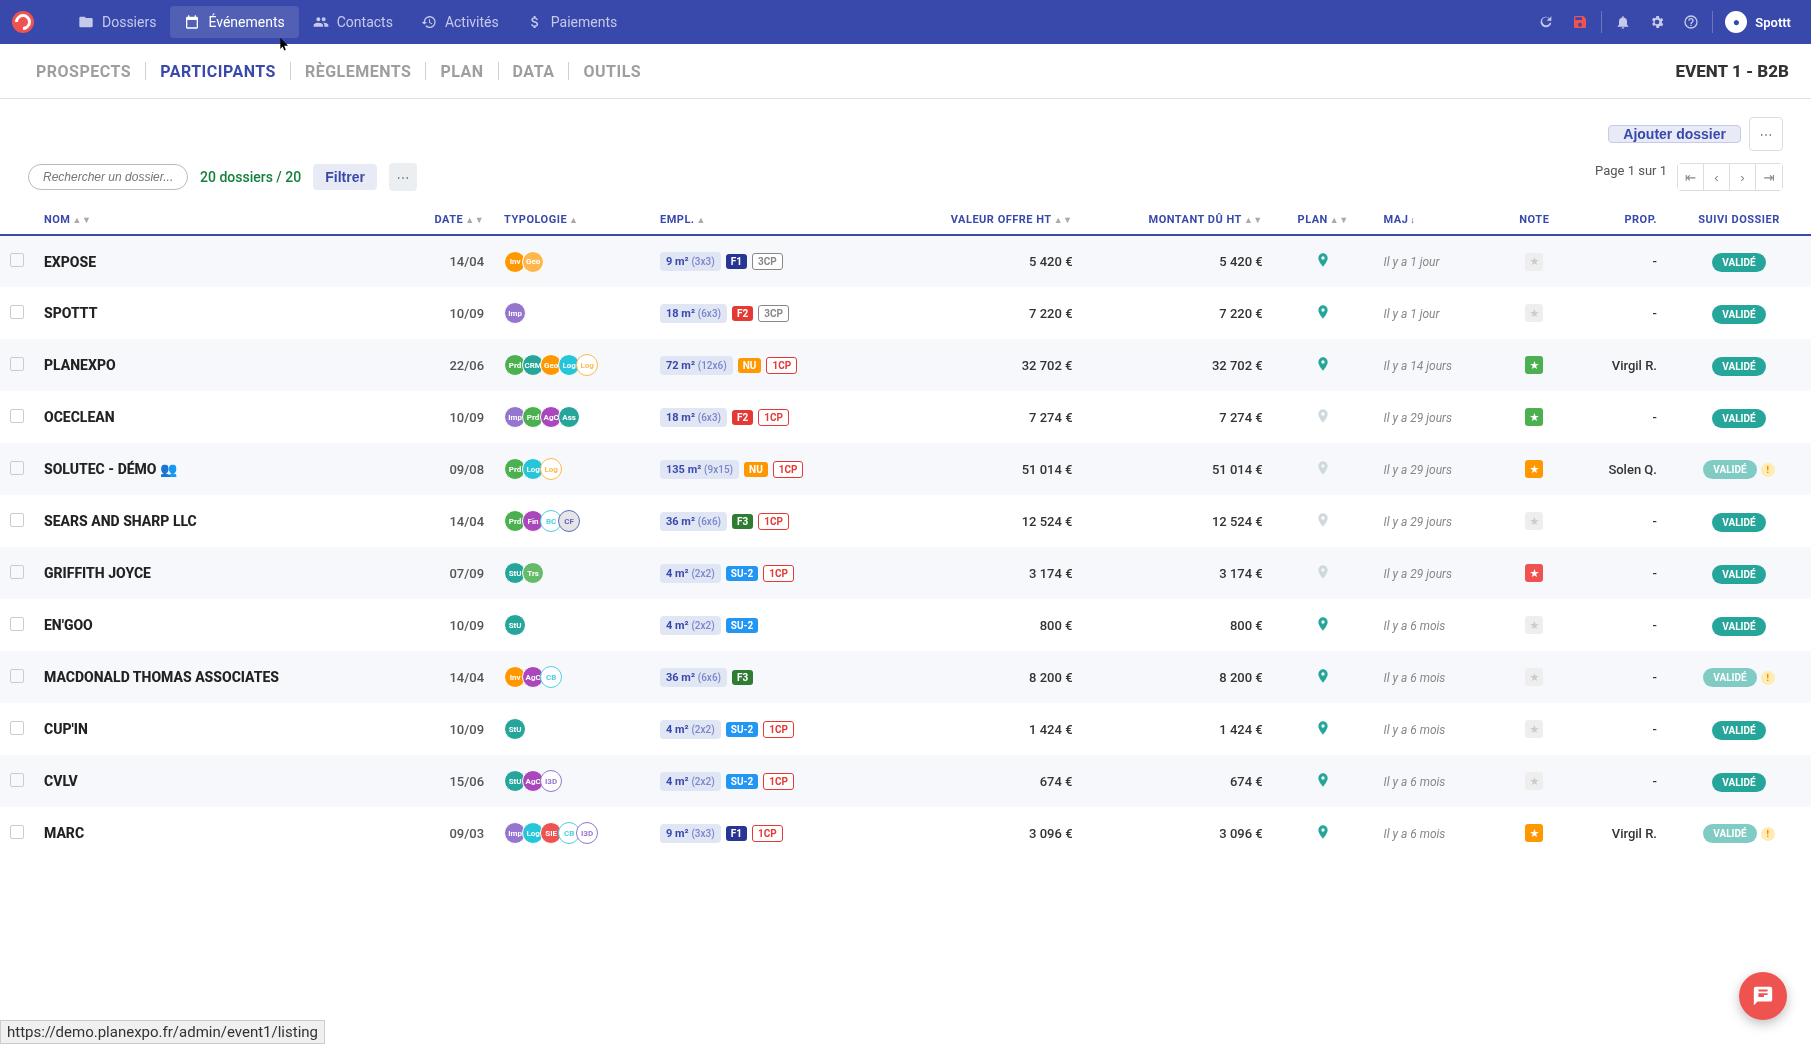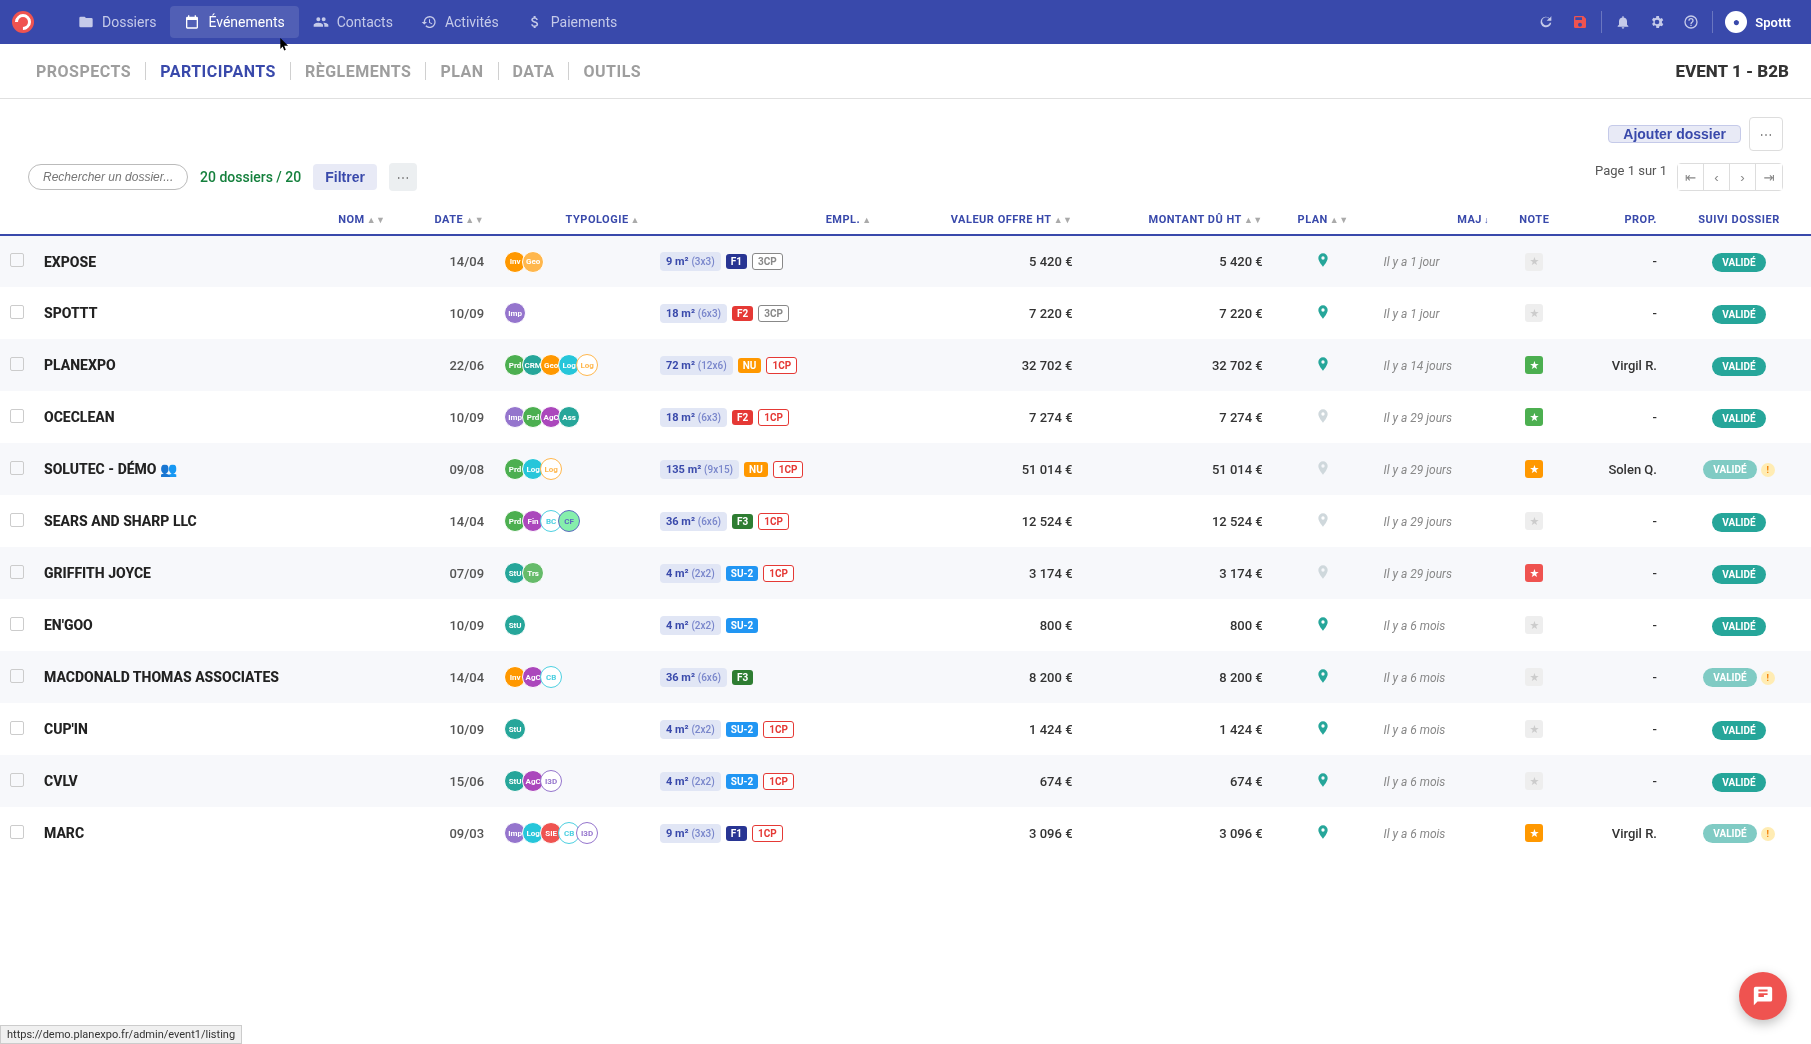--- a/index.html
+++ b/index.html
@@ -36,21 +36,21 @@
 .count-text { font-size:14px; color:#15803d; font-weight:500;}
 .filter-btn { background:#e8eaf6; color:#3949ab; font-weight:600; padding:5px 12px; border-radius:4px; cursor:pointer; font-size:14px; border:none;}
 .pager { margin-left:auto; display:flex; align-items:flex-start; gap:10px; }
 .pager-text { font-size:13px; color:#555; }
 .pager-btns { display:flex; border:1px solid #ddd; border-radius:4px; }
 .pager-btns button { width:26px; height:26px; background:#fff; border:none; border-right:1px solid #ddd; color:#888; cursor:pointer;}
 .pager-btns button:last-child { border-right:none;}
 
 
 .tbl { width:100%; border-collapse:collapse; }
-.tbl thead th { text-align:right; font-size:11px; font-weight:700; color:#3949ab; letter-spacing:0.5px; padding: 8px 10px; border-bottom:2px solid #3949ab;}
+.tbl thead th { text-align:left; font-size:11px; font-weight:700; color:#3949ab; letter-spacing:0.5px; padding: 8px 10px; border-bottom:2px solid #3949ab;}
 .tbl thead th .sort { color:#aaa; font-size:9px; margin-left:2px;}
 .tbl thead th.right { text-align:right; }
 .tbl thead th.center { text-align:center; }
 .tbl tbody tr { height:52px; }
 .tbl tbody tr:nth-child(odd) { background:#f7f8fb; }
 .tbl tbody td { padding: 6px 10px; font-size:13px; vertical-align:middle;}
 .tbl tbody td.right { text-align:right; font-weight:500;}
 .tbl tbody td.center { text-align:center; }
 .chk { width:30px; text-align:center;}
 .chk-box { width:14px; height:14px; border:1.5px solid #ccc; border-radius:2px; display:inline-block;}
@@ -70,21 +70,21 @@
 .tag-cp { background:#fff; border:1px solid #e53935; color:#e53935;}
 .tag-cp2 { background:#fff; border:1px solid #888; color:#888;}
 .note-star { width:18px; height:18px; border-radius:3px; display:inline-flex; align-items:center; justify-content:center; color:#fff; font-size:11px;}
 .note-green { background:#4caf50;} .note-orange { background:#ff9800;} .note-red { background:#ef5350;} .note-grey { background:#eee; color:#ccc;}
 .status-pill { background:#26a69a; color:#fff; font-weight:700; font-size:10px; padding:4px 10px; border-radius:12px;}
 .status-pill.teal-light { background:#80cbc4;}
 .warn-dot { width:14px; height:14px; border-radius:50%; background:#ffecb3; display:inline-flex; align-items:center; justify-content:center; color:#f57c00; font-size:9px; margin-left:4px; font-weight:bold;}
 .prop { font-size:13px; color:#333;}
 
 .fab { position:fixed; right:24px; bottom:24px; width:48px; height:48px; border-radius:50%; background:#ef5350; display:flex; align-items:center; justify-content:center; color:#fff; box-shadow:0 4px 12px rgba(0,0,0,0.25); cursor:pointer;}
-.status-url { position:fixed; left:0; bottom:0; background:#f0f0f0; border:1px solid #ccc; padding:2px 6px; font-size:11px; color:#333;}
+.status-url { position:fixed; left:0; bottom:0; background:#f0f0f0; border:1px solid #ccc; padding:2px 6px; font-size:15px; color:#333;}
 
 .icon-svg { width:16px; height:16px; fill:currentColor; }
 .cursor-arrow { position:absolute; top:38px; left:280px; width:10px; height:14px; pointer-events:none; z-index:100;}
 </style>
 </head>
 <body>
 
 <div class="topnav">
   <div class="logo"></div>
   <div id="nav-items" style="display: flex;">
@@ -351,21 +351,21 @@
       </tr>
       <tr>
         <td class="chk"><span class="chk-box"></span></td>
         <td><span class="name">SEARS AND SHARP LLC</span></td>
         <td class="right"><span class="date">14/04</span></td>
         <td>
           <div class="typo-badges">
             <span class="tb" style="background:#4caf50">Prd</span>
             <span class="tb" style="background:#ab47bc">Fin</span>
             <span class="tb" style="background:#fff;color:#4dd0e1;border:1.5px solid #4dd0e1">BC</span>
-            <span class="tb" style="background:#86efac;color:#5c6bc0;border:1.5px solid #5c6bc0">CF</span>
+            <span class="tb" style="background:#e5e5e5;color:#5c6bc0;border:1.5px solid #5c6bc0">CF</span>
           </div>
         </td>
         <td>
           <div class="empl">
             <span class="empl-box">36 m² <span class="sub">(6x6)</span></span>
             <span class="tag tag-f3">F3</span>
             <span class="tag tag-cp">1CP</span>
           </div>
         </td>
         <td class="right">12 524 €</td>

